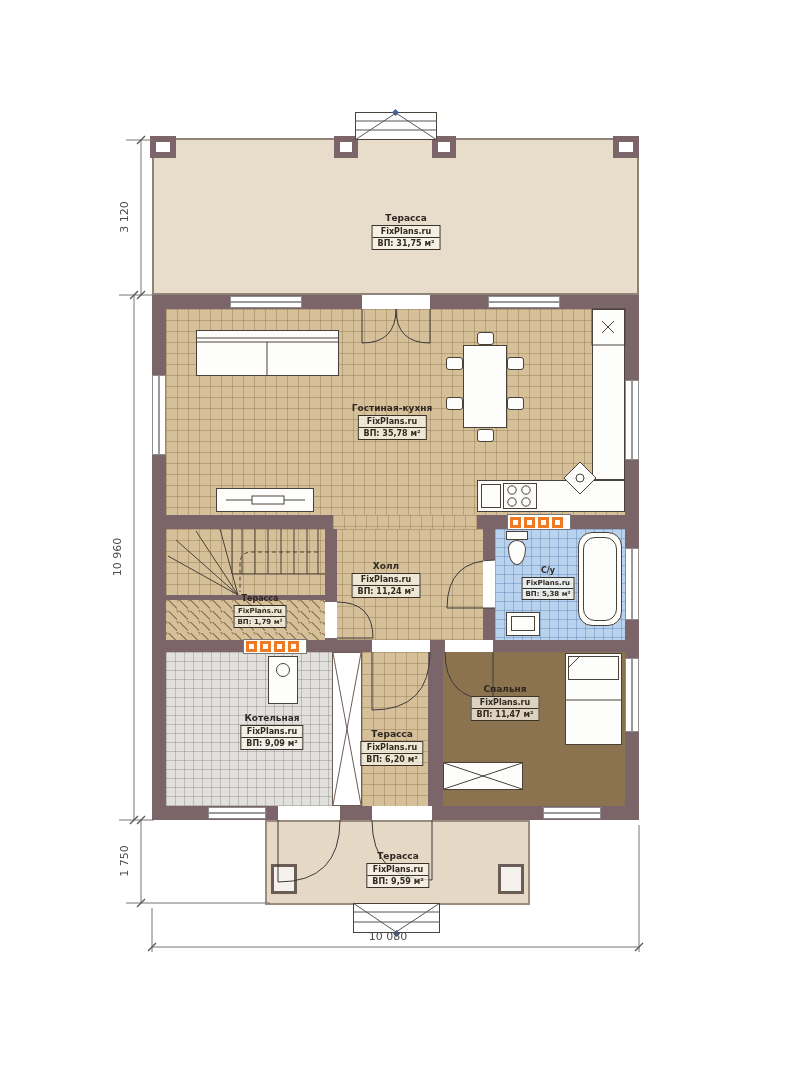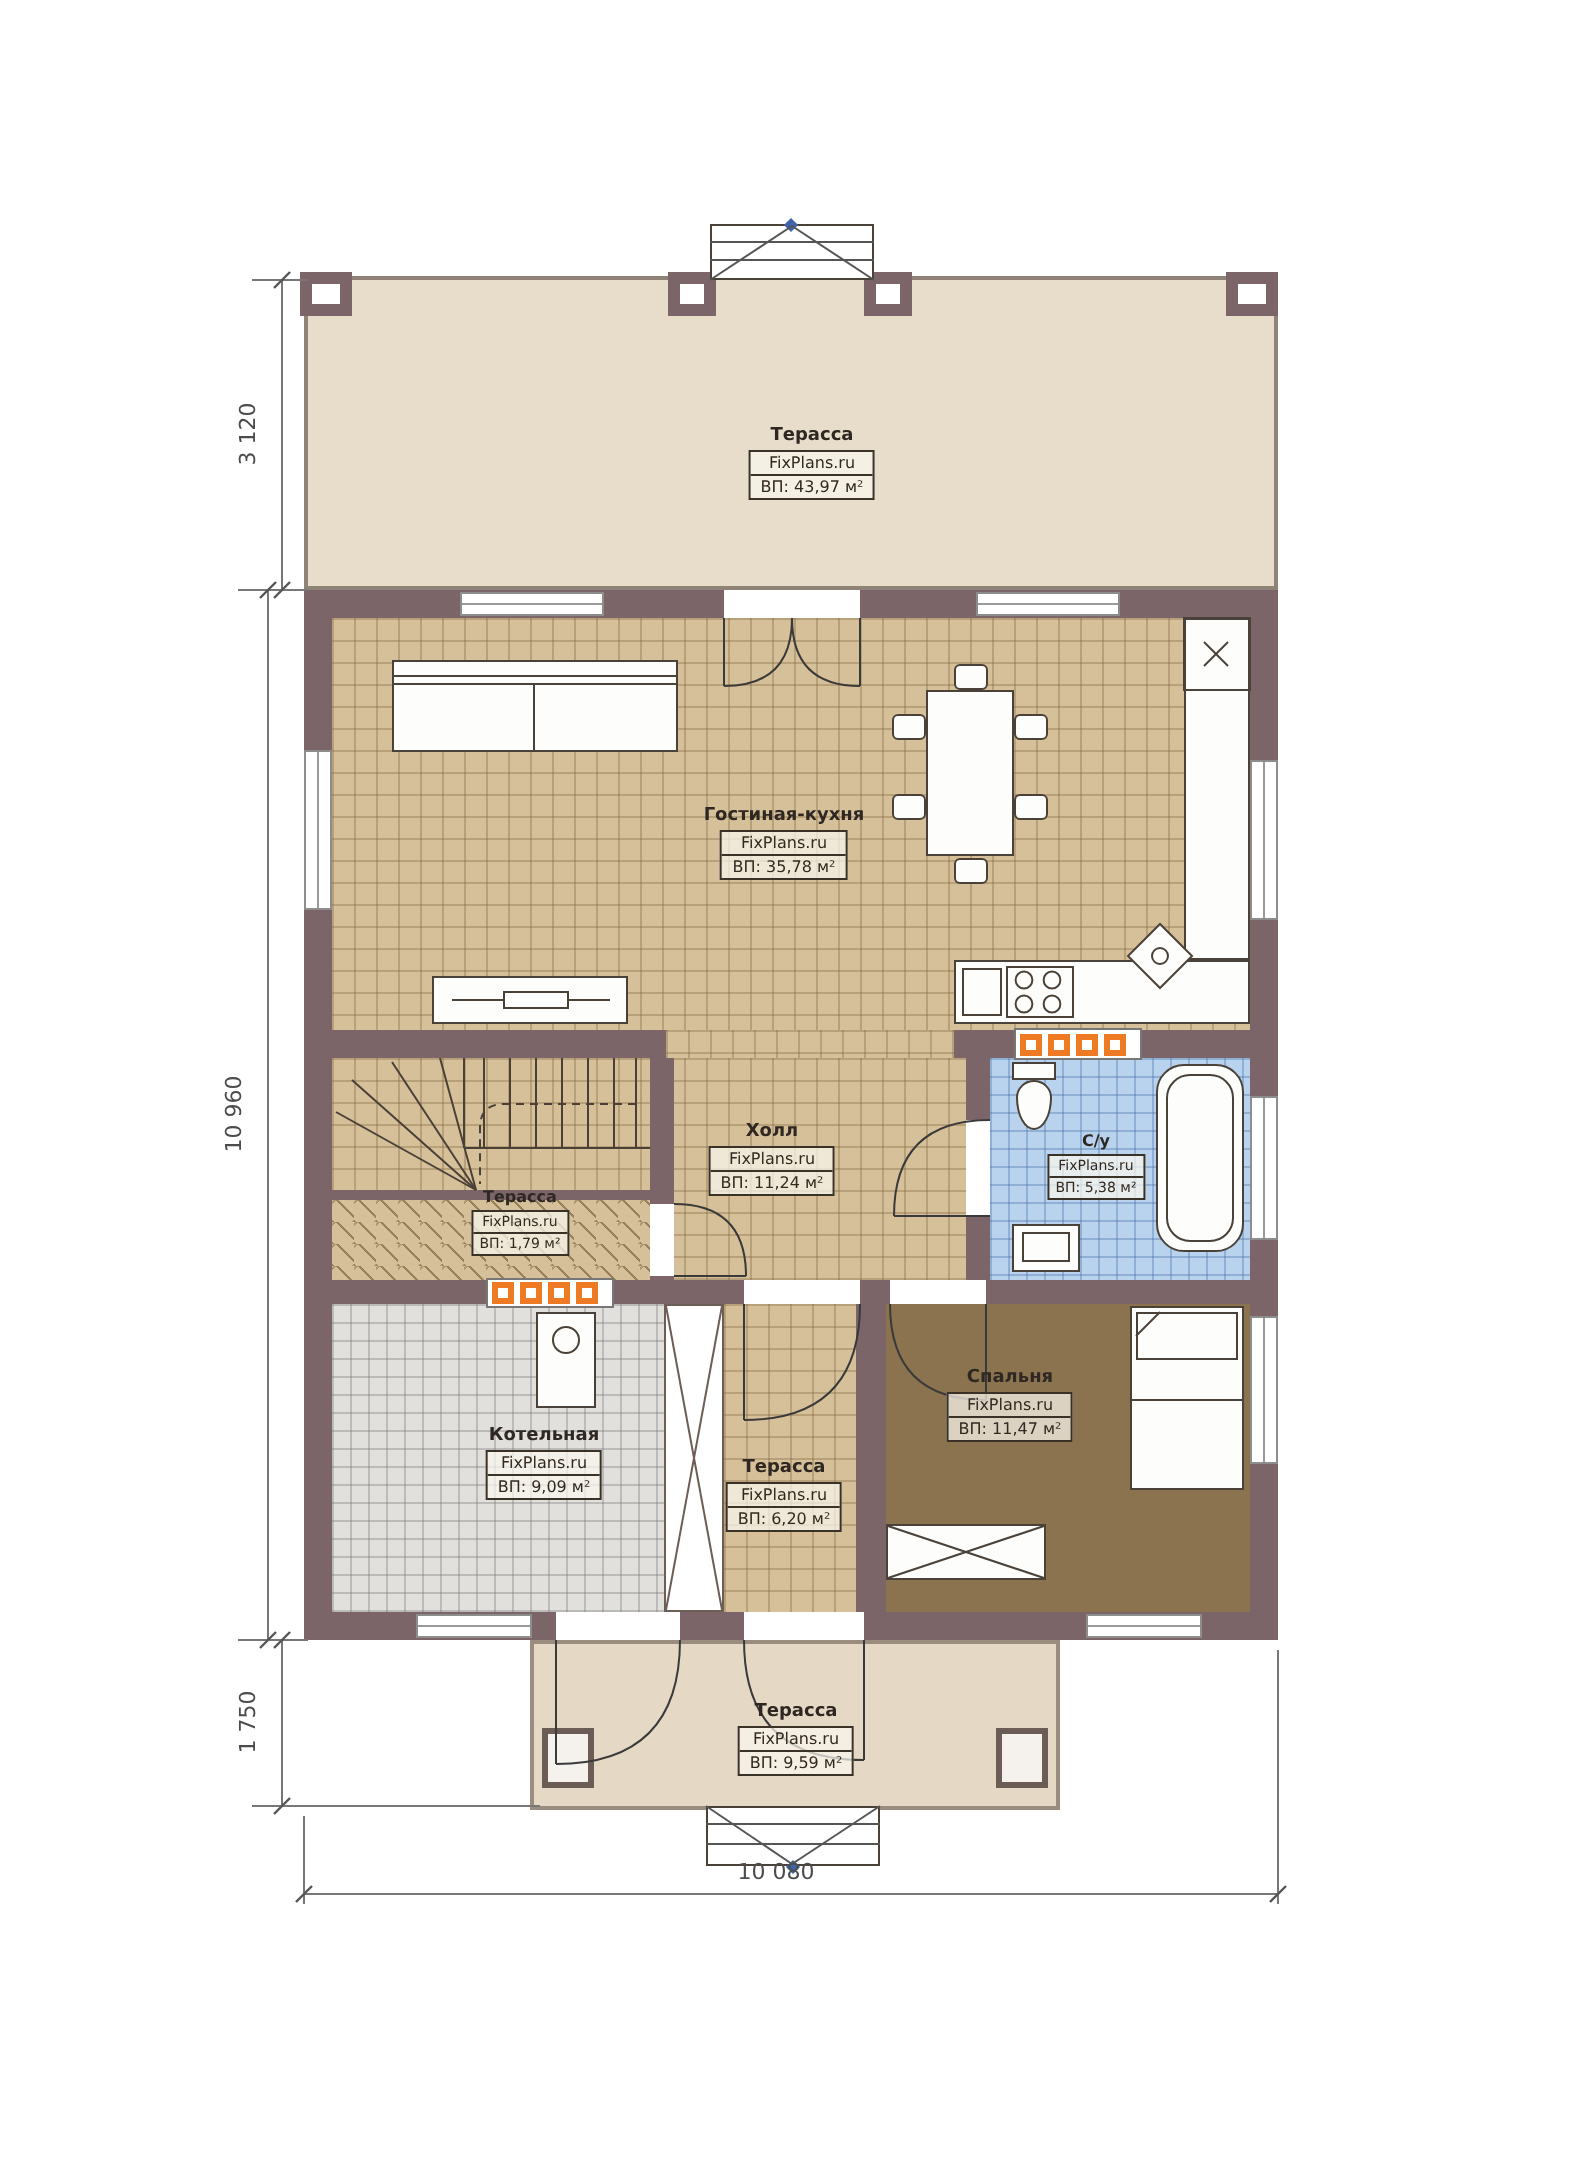--- a/index.html
+++ b/index.html
@@ -36,21 +36,21 @@
   .chair{position:absolute;width:17px;height:13px;background:#fdfdfc;border:1px solid #4a4238;border-radius:3px;box-sizing:border-box;}
   .post{position:absolute;background:#fff;border:6px solid var(--wall,#7b6569);box-sizing:border-box;}
   .pppost{position:absolute;background:#f5f2ee;border:3px solid #6b5d55;box-sizing:border-box;}
   .rad{position:absolute;width:11px;height:11px;background:#fff;border:3px solid var(--radiator,#ee7b23);box-sizing:border-box;}
   .radbed{position:absolute;background:#fff;border:1px solid #777;box-sizing:border-box;}
   .bluedot{position:absolute;width:5px;height:5px;background:#3f62a8;transform:rotate(45deg);}
   
   .rlabel{position:absolute;transform:translateX(-50%);text-align:center;z-index:40;}
   .rname{font-size:9px;font-weight:bold;color:#2e2722;white-space:nowrap;margin-bottom:2px;}
   .rbox{border:1px solid #3a3127;background:rgba(250,246,238,.72);display:inline-block;}
-  .rbox div{font-size:8px;color:#33291f;padding:1px 5px;white-space:nowrap;}
+  .rbox div{font-size:8px;color:#33291f;padding:1px 5px;white-space:nowrap;font-weight:bold;}
   .rbox .wm{border-bottom:1px solid #3a3127;}
   .rlabel.small .rname{font-size:8px;}
   .rlabel.small .rbox div{font-size:7px;padding:1px 3px;}
   
   .dimlabel{position:absolute;font-size:11px;color:#4c4c4c;white-space:nowrap;
             transform:translate(-50%,-50%);background:transparent;z-index:30;}
   .dimlabel.vert{transform:translate(-50%,-50%) rotate(-90deg);}
   svg.linework{position:absolute;left:0;top:0;z-index:20;pointer-events:none;}
 </style>
 </head>
@@ -256,21 +256,21 @@
         <line x1="148" y1="951" x2="156" y2="943"></line>
         <line x1="635" y1="951" x2="643" y2="943"></line>
       </g>
     </g>
   </svg>
 
   <div class="rlabel" style="left:406px;top:213px;">
     <div class="rname">Терасса</div>
     <div class="rbox">
       <div class="wm">FixPlans.ru</div>
-      <div class="ar">ВП: 43,97 м²</div>
+      <div class="ar">ВП: 31,75 м²</div>
     </div>
   </div>
 
   <div class="rlabel" style="left:392px;top:403px;">
     <div class="rname">Гостиная-кухня</div>
     <div class="rbox">
       <div class="wm">FixPlans.ru</div>
       <div class="ar">ВП: 35,78 м²</div>
     </div>
   </div>

